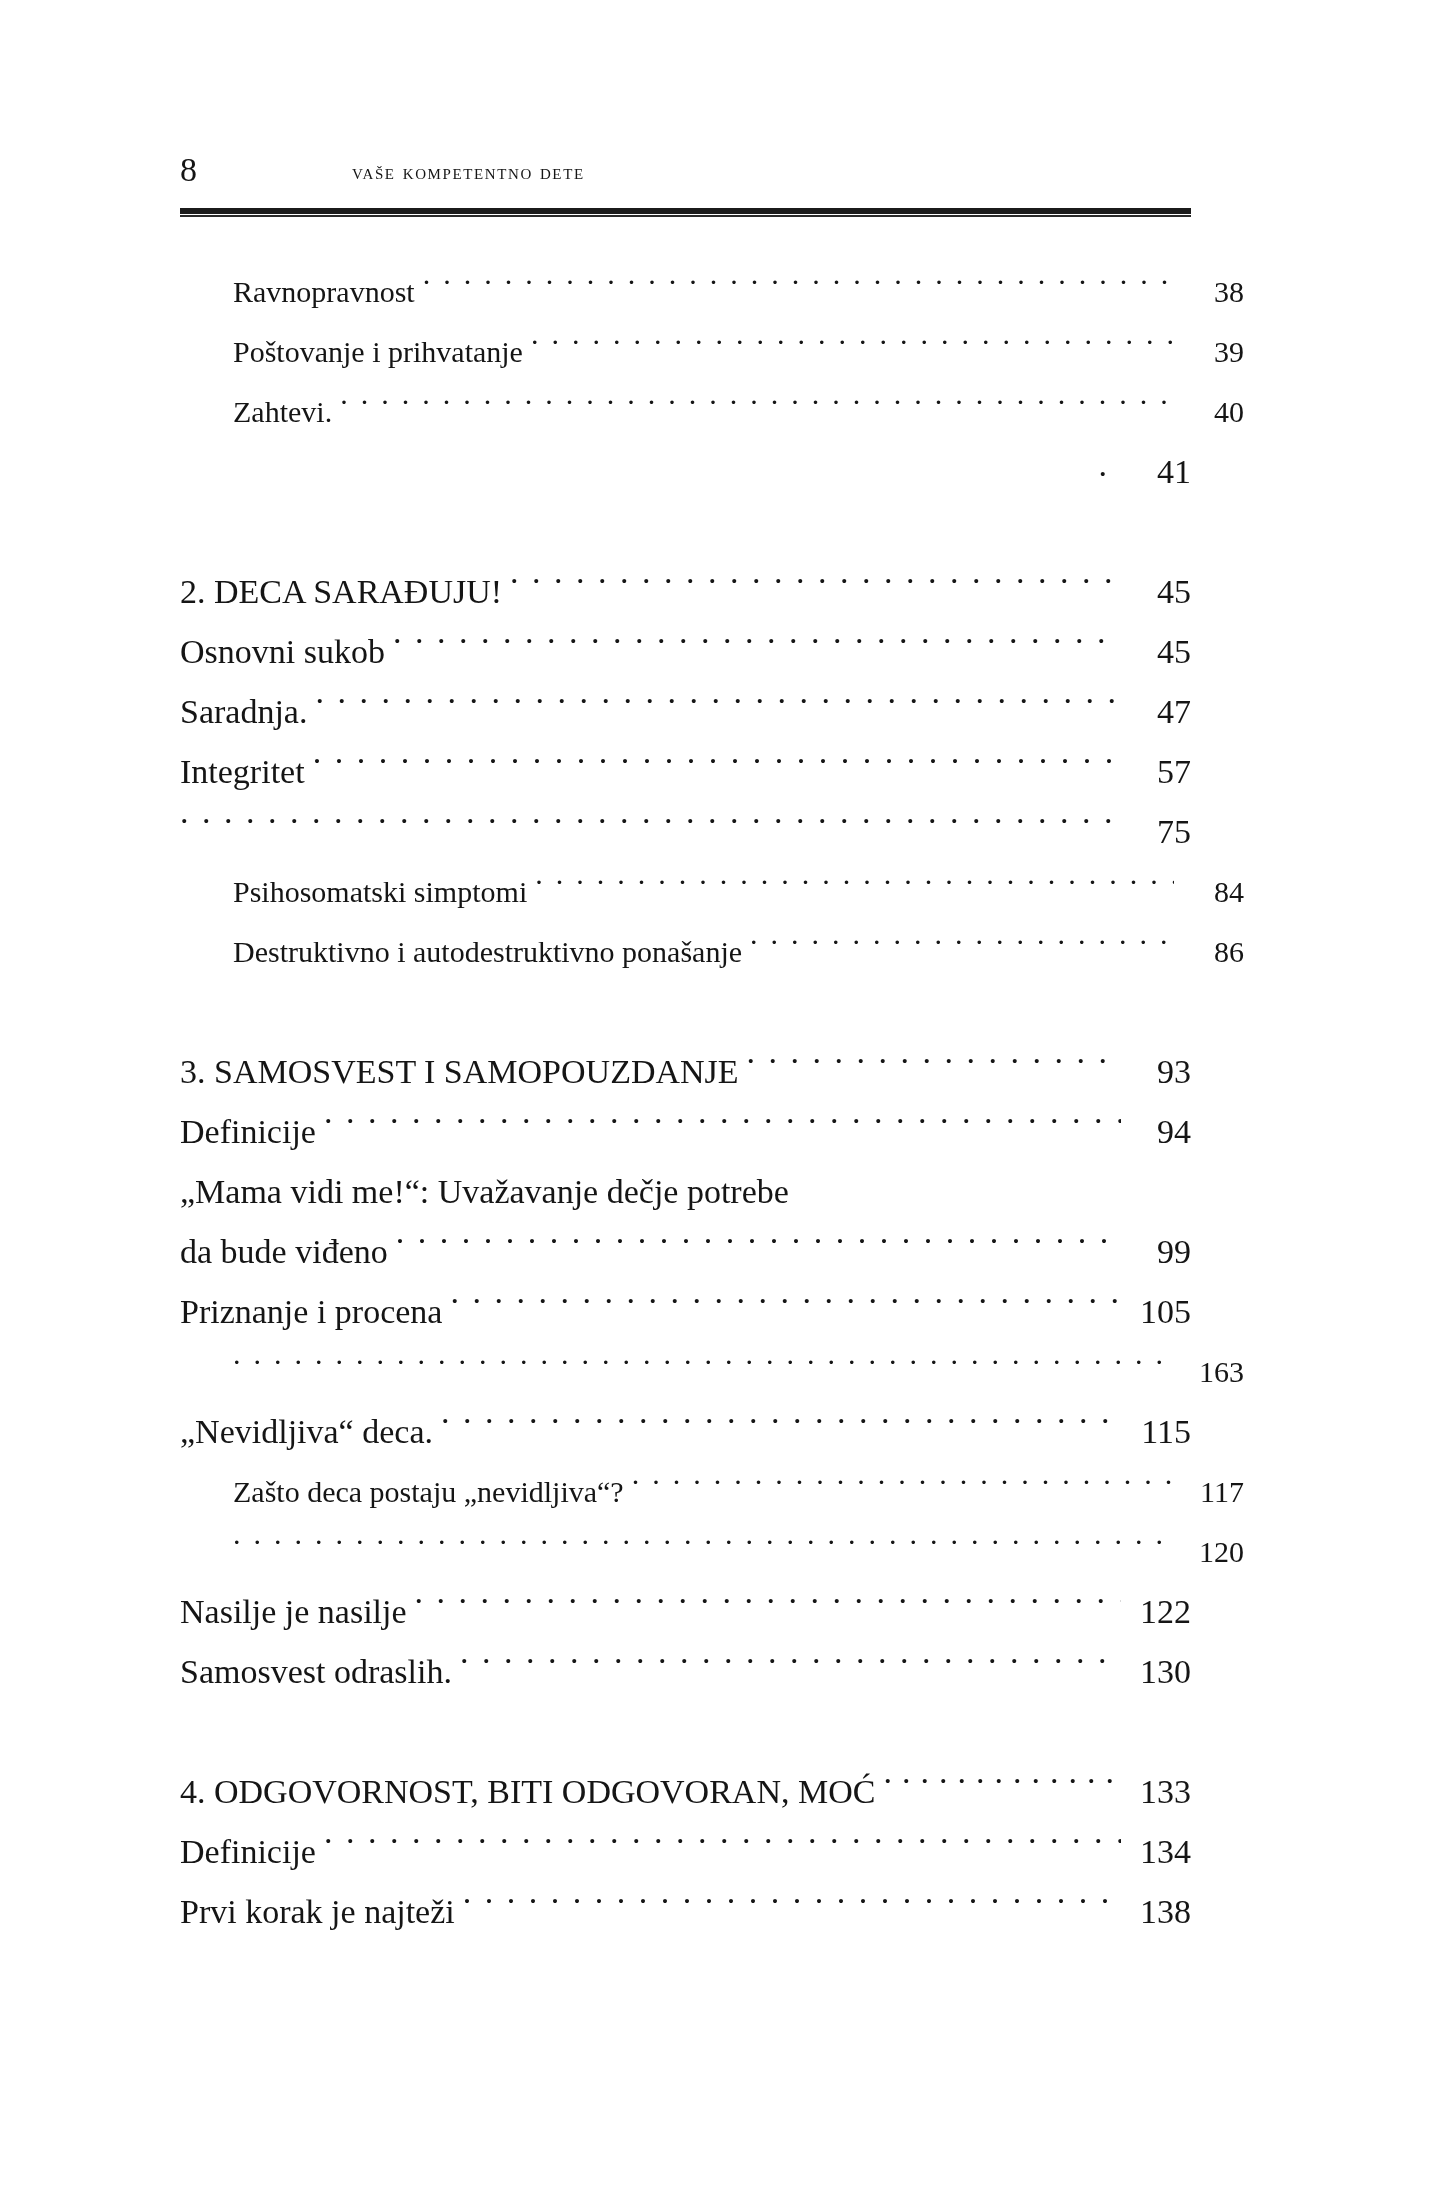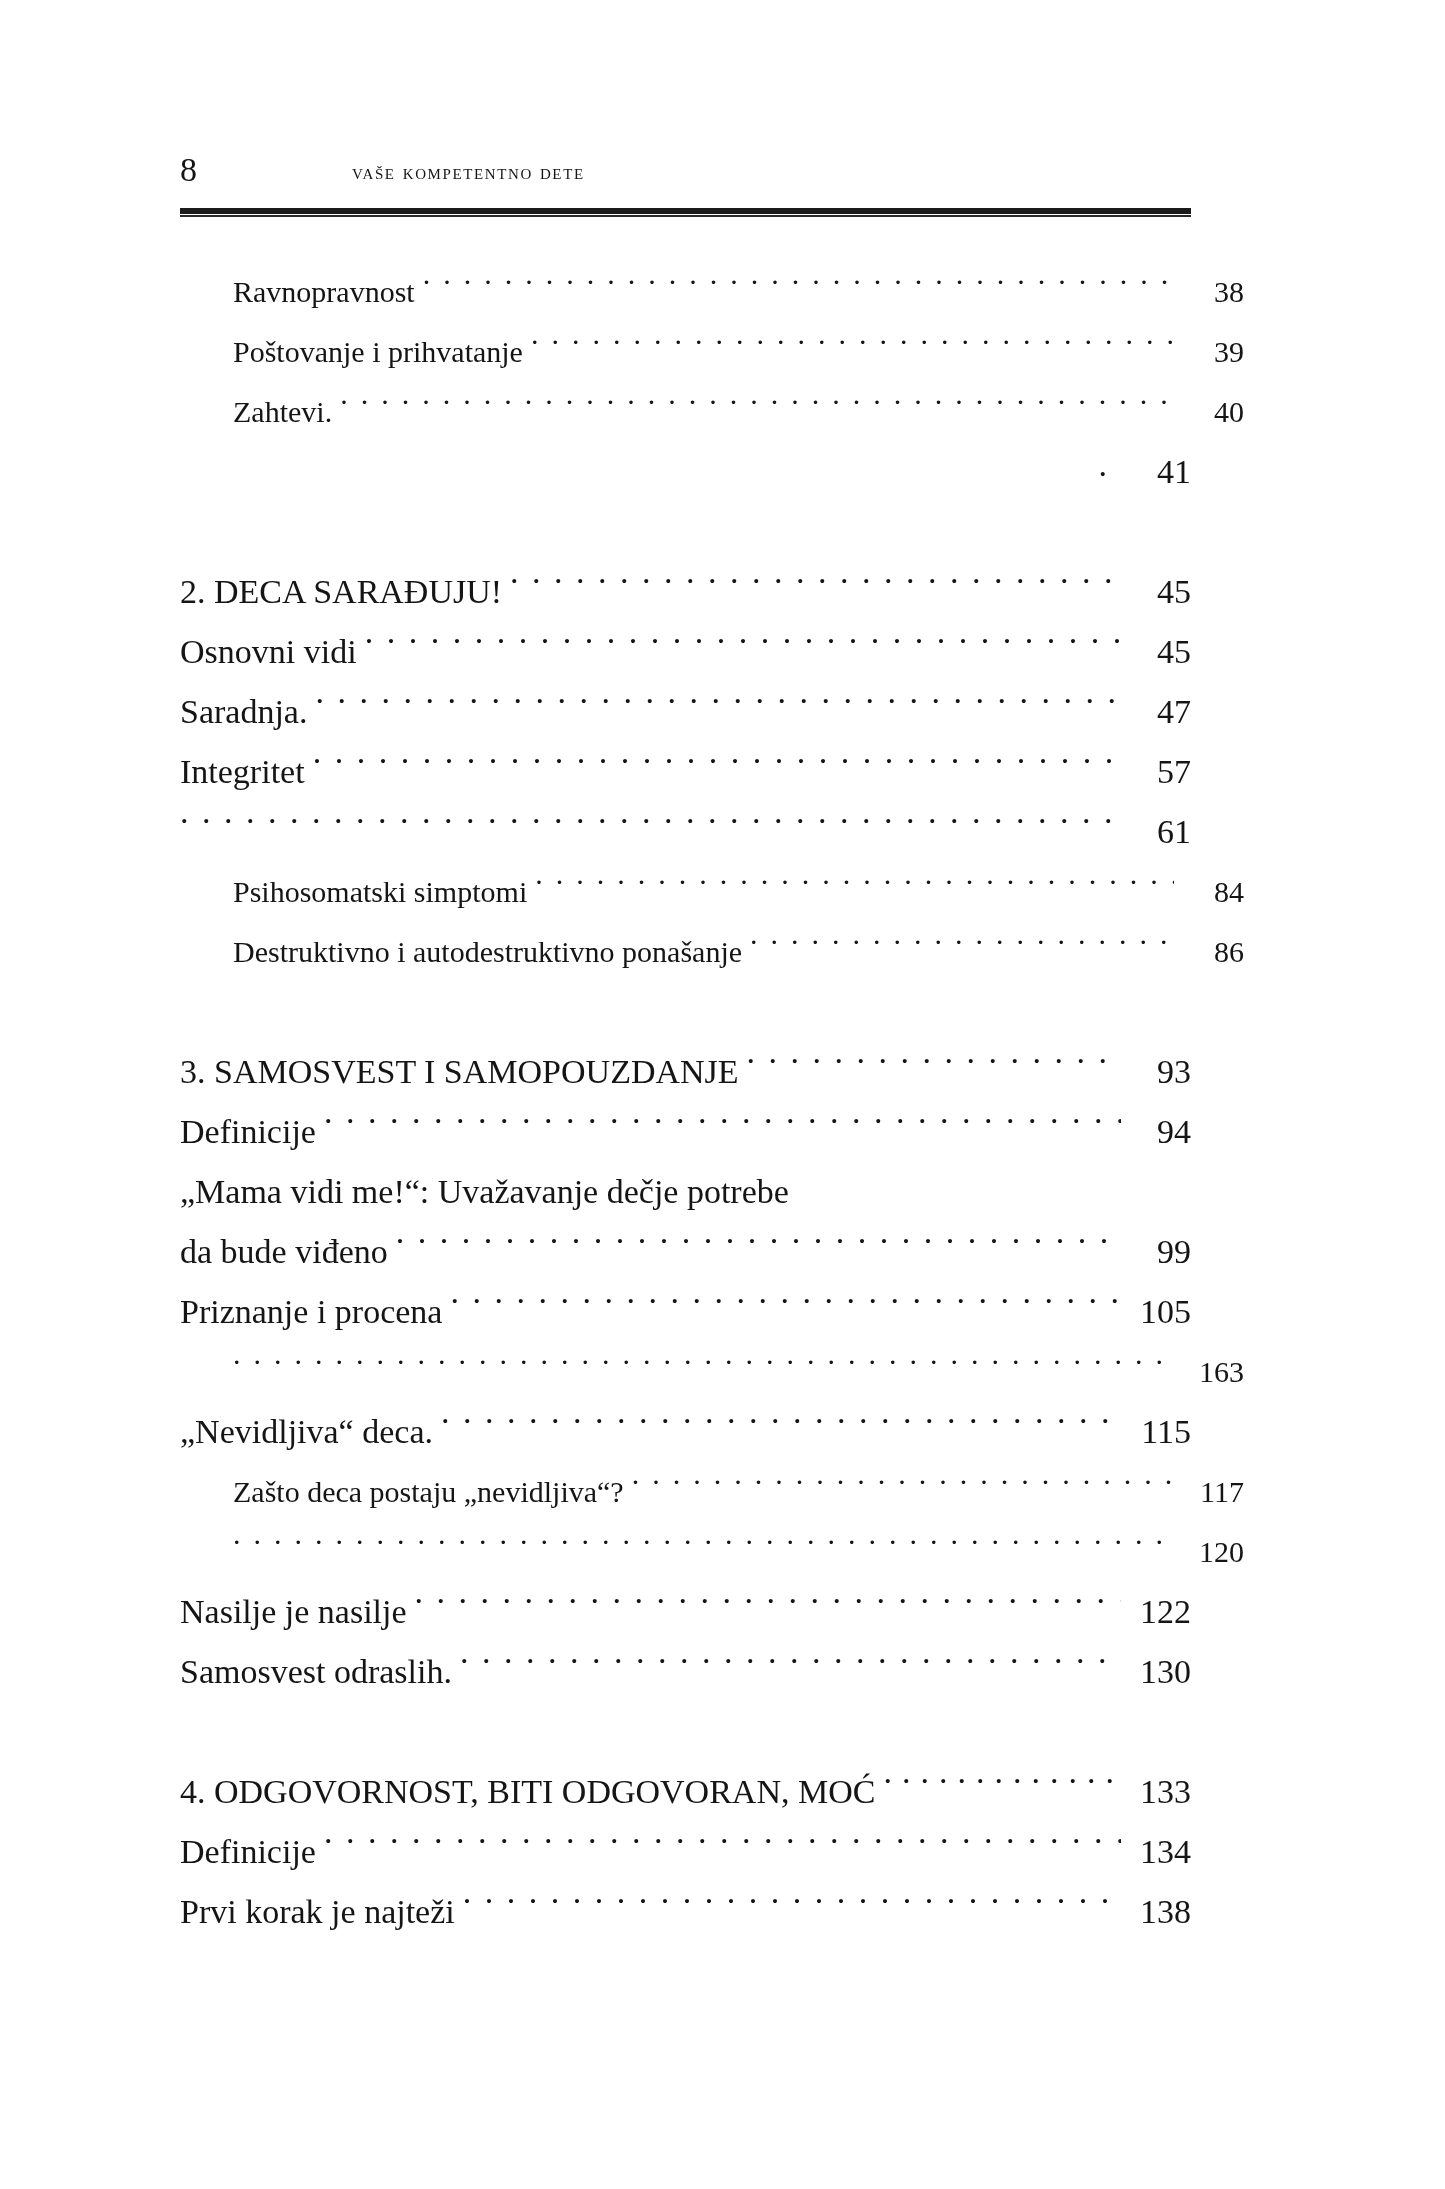--- a/index.html
+++ b/index.html
@@ -185,21 +185,21 @@
       </div>
       <div class="gap"></div>
       <div class="toc-entry chapter">
         <span class="entry-title">2.  DECA SARAĐUJU!</span>
         <span class="leader">
           <span class="dots">.........................................................................................</span>
         </span>
         <span class="entry-page">45</span>
       </div>
       <div class="toc-entry lvl1">
-        <span class="entry-title">Osnovni vidi</span>
+        <span class="entry-title">Osnovni sukob</span>
         <span class="leader">
           <span class="dots">.........................................................................................</span>
         </span>
         <span class="entry-page">45</span>
       </div>
       <div class="toc-entry lvl1">
         <span class="entry-title">Saradnja.</span>
         <span class="leader">
           <span class="dots">.........................................................................................</span>
         </span>
@@ -209,21 +209,21 @@
         <span class="entry-title">Integritet</span>
         <span class="leader">
           <span class="dots">.........................................................................................</span>
         </span>
         <span class="entry-page">57</span>
       </div>
       <div class="toc-entry lvl1">
         <span class="leader">
           <span class="dots">.........................................................................................</span>
         </span>
-        <span class="entry-page">61</span>
+        <span class="entry-page">75</span>
       </div>
       <div class="toc-entry lvl2">
         <span class="entry-title">Psihosomatski simptomi</span>
         <span class="leader">
           <span class="dots">.........................................................................................</span>
         </span>
         <span class="entry-page">84</span>
       </div>
       <div class="toc-entry lvl2">
         <span class="entry-title">Destruktivno i autodestruktivno ponašanje</span>

